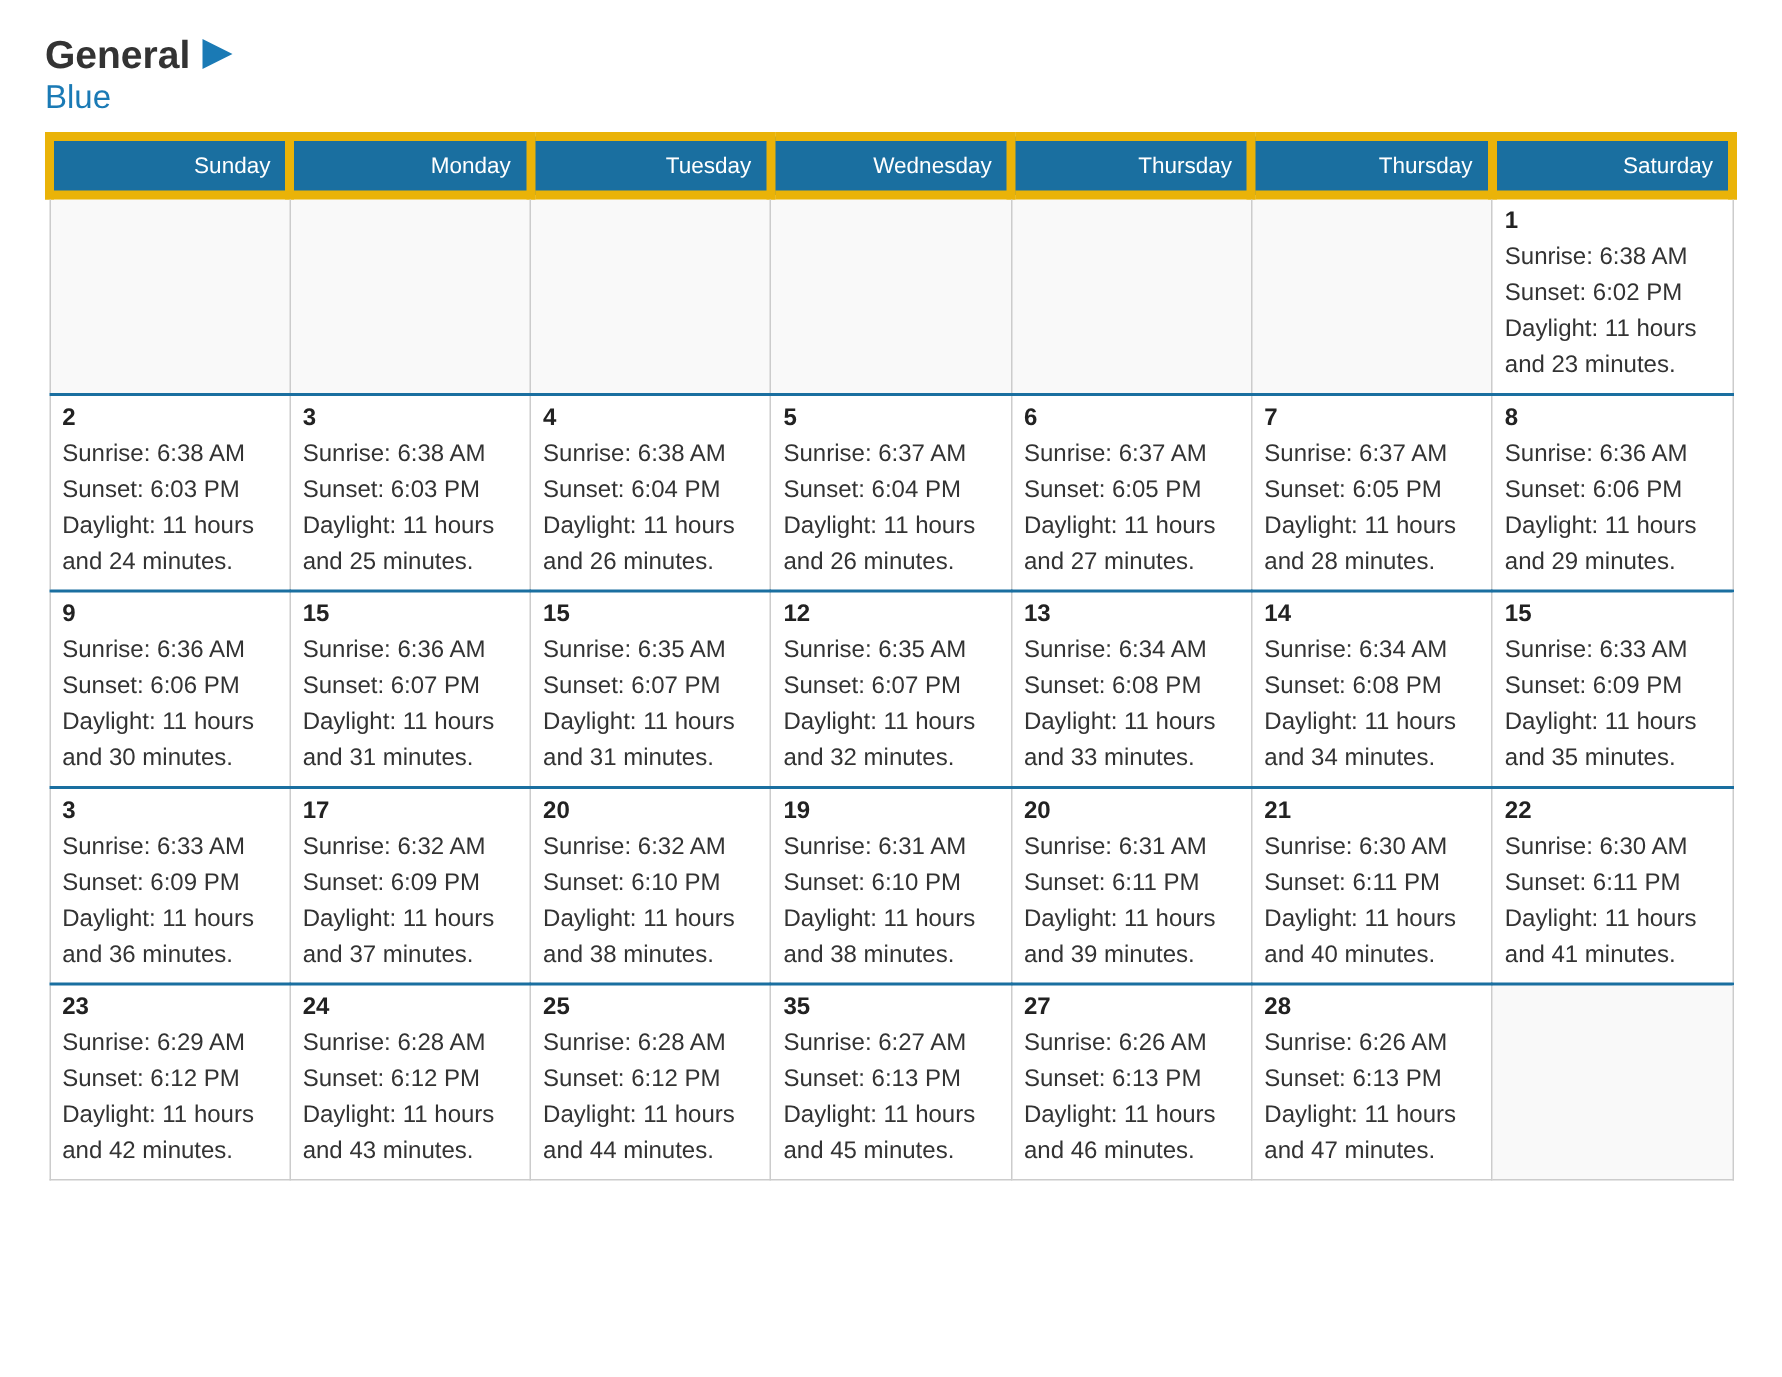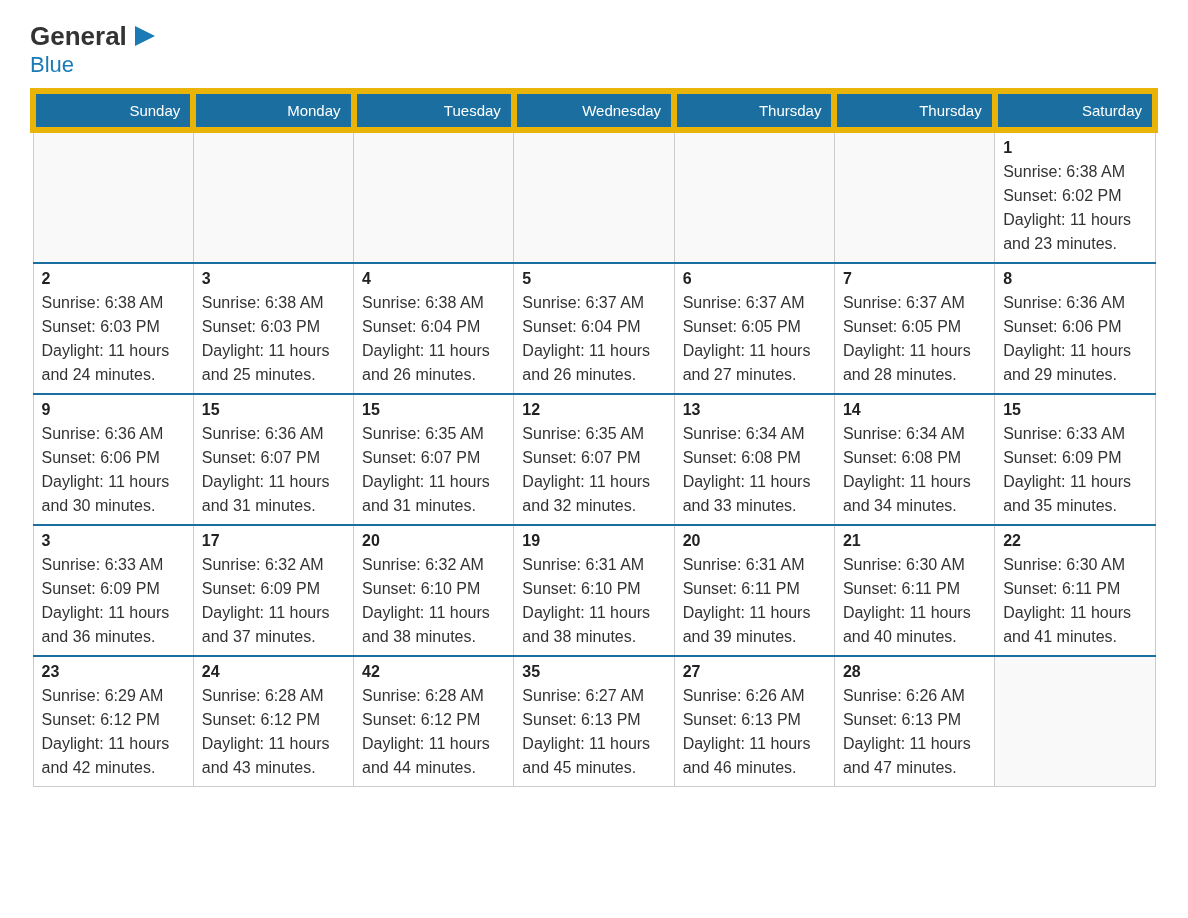--- a/index.html
+++ b/index.html
@@ -274,21 +274,21 @@
 Sunset: 6:12 PM
 Daylight: 11 hours and 42 minutes.</div>
         </td>
         <td>
           <span class="day-number">24</span>
           <div class="day-info" style="white-space: pre-line;">Sunrise: 6:28 AM
 Sunset: 6:12 PM
 Daylight: 11 hours and 43 minutes.</div>
         </td>
         <td>
-          <span class="day-number">42</span>
+          <span class="day-number">25</span>
           <div class="day-info" style="white-space: pre-line;">Sunrise: 6:28 AM
 Sunset: 6:12 PM
 Daylight: 11 hours and 44 minutes.</div>
         </td>
         <td>
           <span class="day-number">35</span>
           <div class="day-info" style="white-space: pre-line;">Sunrise: 6:27 AM
 Sunset: 6:13 PM
 Daylight: 11 hours and 45 minutes.</div>
         </td>

